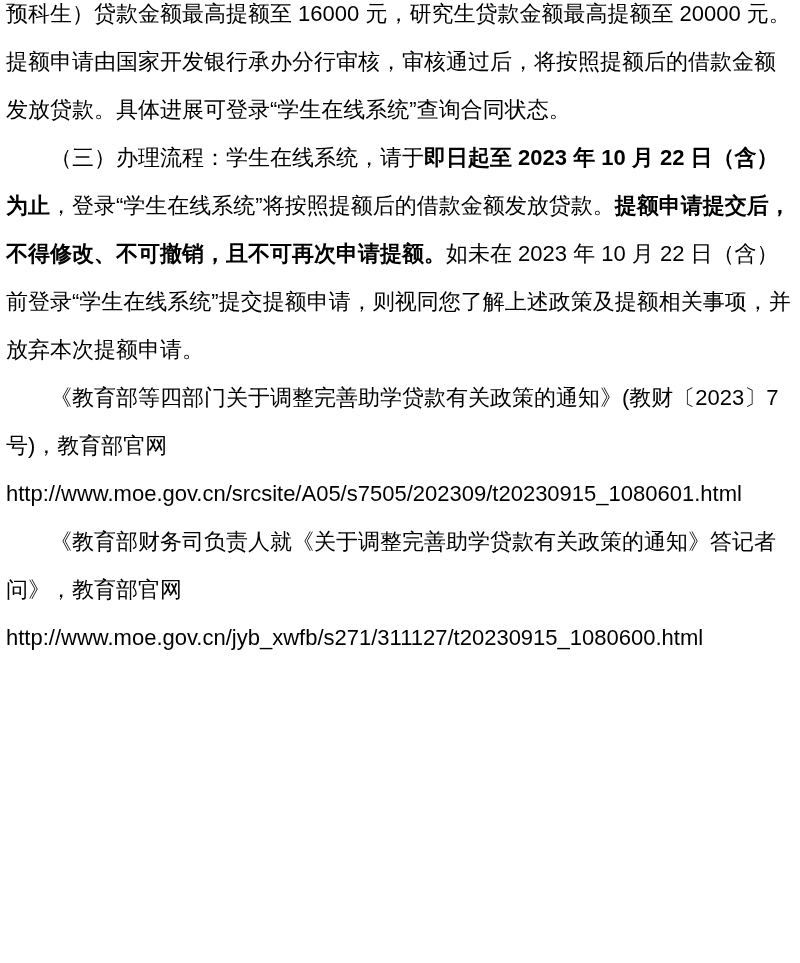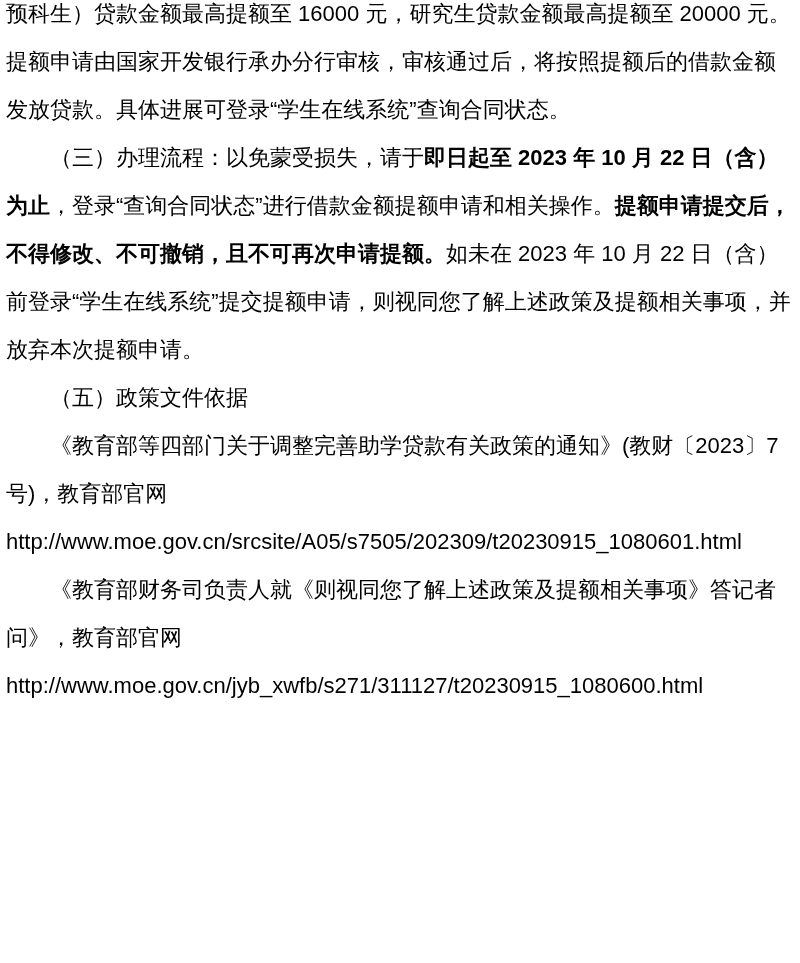--- a/index.html
+++ b/index.html
@@ -34,17 +34,16 @@
   }
   .para strong {
     font-weight: 700;
   }
 </style>
 </head>
 <body>
 
 <main class="doc">
     <p class="para"><span>预科生）贷款金额最高提额至 16000 元，研究生贷款金额最高提额至 20000 元。提额申请由国家开发银行承办分行审核，审核通过后，将按照提额后的借款金额发放贷款。具体进展可登录“学生在线系统”查询合同状态。</span></p>
-    <p class="para indent"><span>（三）办理流程：以免蒙受损失，请于</span><strong>即日起至 2023 年 10 月 22 日（含）为止</strong><span>，登录“查询合同状态”进行借款金额提额申请和相关操作。</span><strong>提额申请提交后，不得修改、不可撤销，且不可再次申请提额。</strong><span>如未在 2023 年 10 月 22 日（含）前登录“学生在线系统”提交提额申请，则视同您了解上述政策及提额相关事项，并放弃本次提额申请。</span></p>
-    <p class="para indent"><span>（五）政策文件依据</span></p>
+    <p class="para indent"><span>（三）办理流程：学生在线系统，请于</span><strong>即日起至 2023 年 10 月 22 日（含）为止</strong><span>，登录“学生在线系统”将按照提额后的借款金额发放贷款。</span><strong>提额申请提交后，不得修改、不可撤销，且不可再次申请提额。</strong><span>如未在 2023 年 10 月 22 日（含）前登录“学生在线系统”提交提额申请，则视同您了解上述政策及提额相关事项，并放弃本次提额申请。</span></p>
     <p class="para indent"><span>《教育部等四部门关于调整完善助学贷款有关政策的通知》(教财〔2023〕7 号)，教育部官网 </span><span>http://www.moe.gov.cn/srcsite/A05/s7505/202309/t20230915_1080601.html</span></p>
-    <p class="para indent"><span>《教育部财务司负责人就《则视同您了解上述政策及提额相关事项》答记者问》，教育部官网 </span><span>http://www.moe.gov.cn/jyb_xwfb/s271/311127/t20230915_1080600.html</span></p>
+    <p class="para indent"><span>《教育部财务司负责人就《关于调整完善助学贷款有关政策的通知》答记者问》，教育部官网 </span><span>http://www.moe.gov.cn/jyb_xwfb/s271/311127/t20230915_1080600.html</span></p>
   </main>
 
 </body></html>

